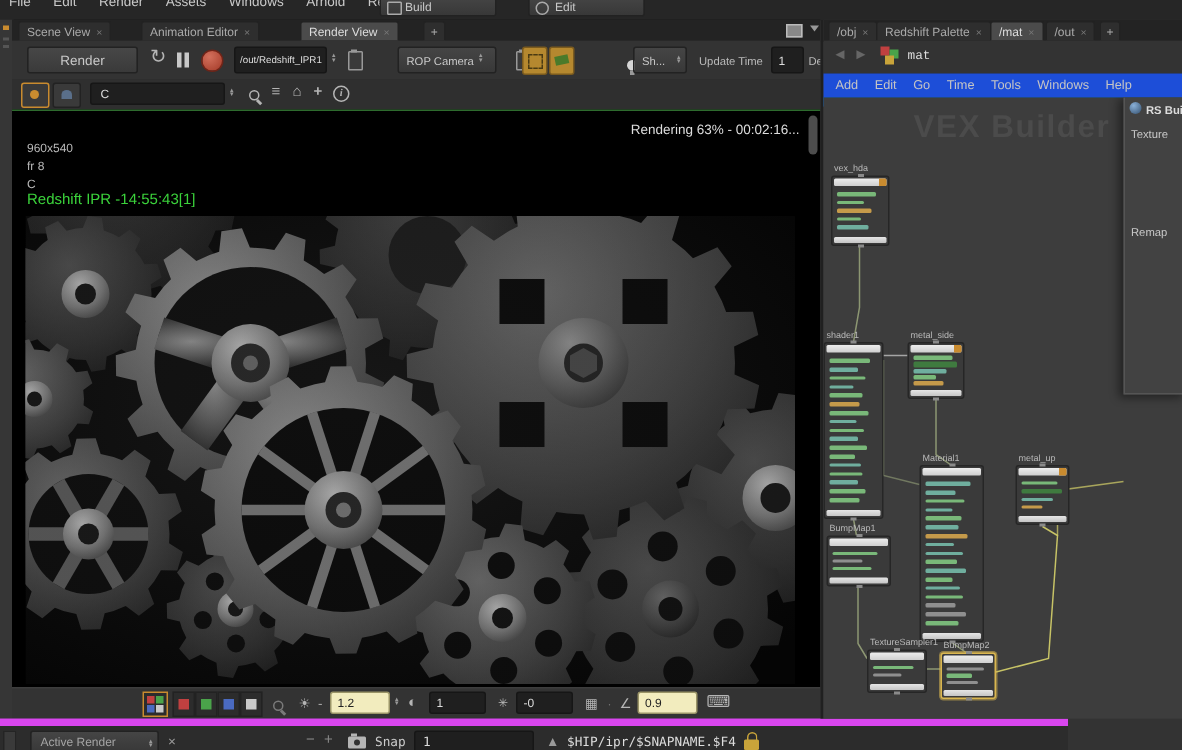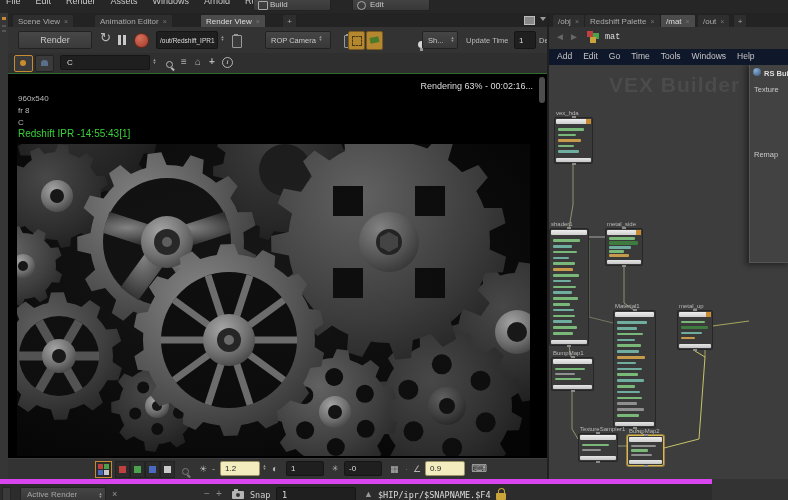--- a/index.html
+++ b/index.html
@@ -344,21 +344,21 @@
       <span class="abs" style="left:6px;top:4px;color:#666;font-size:10px;">◄</span>
       <span class="abs" style="left:20px;top:4px;color:#666;font-size:10px;">►</span>
       <span class="abs" style="left:38px;top:4px;width:13px;height:12px;">
         <span class="abs" style="left:0;top:0;width:6px;height:6px;background:#c04040;"></span>
         <span class="abs" style="left:6px;top:2px;width:6px;height:6px;background:#4aa34a;"></span>
         <span class="abs" style="left:3px;top:6px;width:6px;height:6px;background:#c9a43a;"></span>
       </span>
       <span class="abs" style="left:56px;top:5px;font-size:8.5px;color:#ddd;font-family:Liberation Mono, monospace;">mat</span>
     </div>
 
-    <div class="abs" style="left:0;top:36px;width:239px;height:16px;background:#0f172a;border-bottom:6px solid #0369a1;">
+    <div class="abs" style="left:0;top:36px;width:239px;height:16px;background:#1d4ed8;border-bottom:6px solid #0369a1;">
       <div style="display:flex;gap:11px;padding:2px 0 0 8px;font-size:8.5px;color:#c5c5c5;">
         <span>Add</span>
         <span>Edit</span>
         <span>Go</span>
         <span>Time</span>
         <span>Tools</span>
         <span>Windows</span>
         <span>Help</span>
       </div>
     </div>

